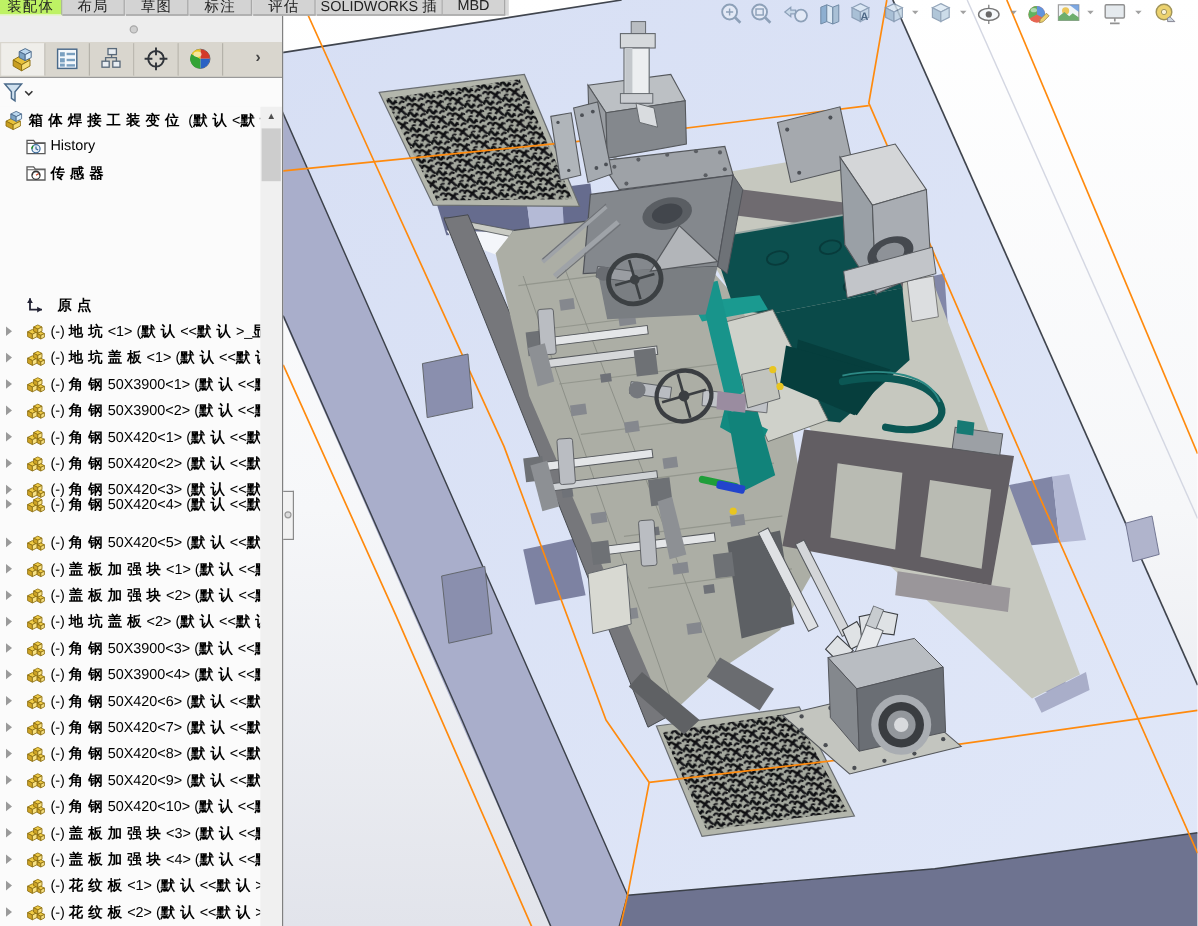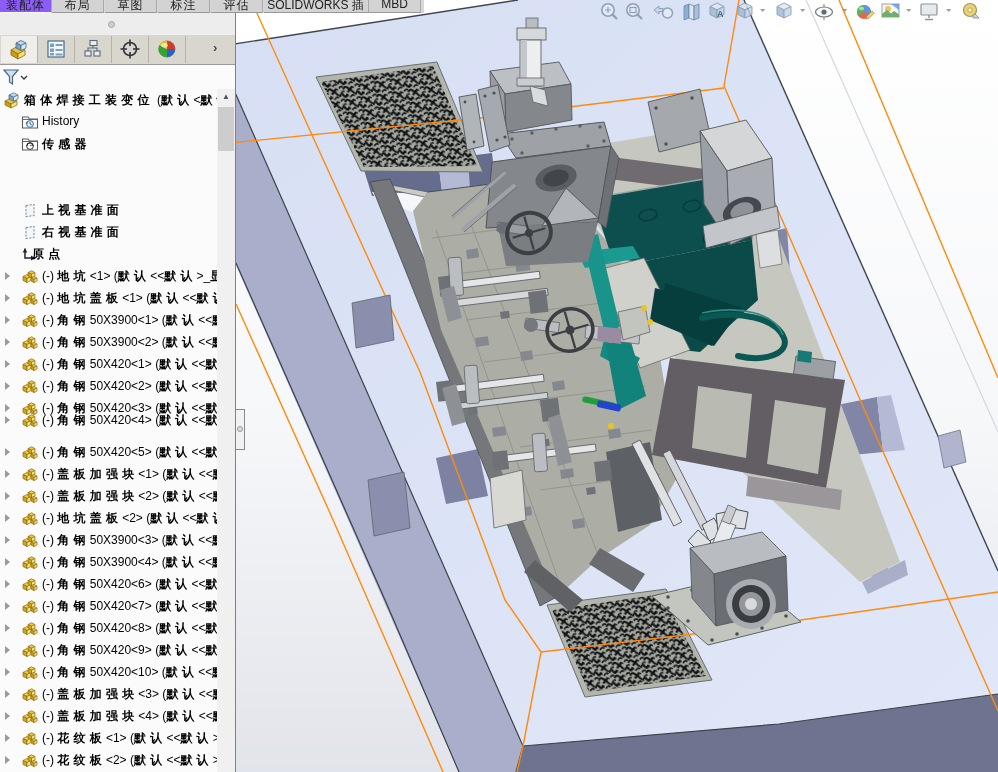--- a/index.html
+++ b/index.html
@@ -1,20 +1,20 @@
 <!DOCTYPE html>
 <html><head><meta charset="utf-8"><style>html,body{margin:0;padding:0;width:998px;height:772px;overflow:hidden;
   font-family:"Liberation Sans",sans-serif;background:#fff;}
 #root{position:absolute;inset:0;width:998px;height:772px;overflow:hidden;}
 #tabbar{position:absolute;left:0;top:0;width:424px;height:13px;background:#d8d8d8;z-index:30;}
 .tab{position:absolute;top:0;height:12px;background:#d3d3d3;border-right:1px solid #a8a8a8;border-bottom:1px solid #999;
   font-size:12px;color:#222;overflow:hidden;}
 .tab .tl{position:absolute;top:-3px;width:100%;text-align:center;}
 .tab .tl .cj{letter-spacing:1px;}
-.tab.active{background:#8b5cf6;border-bottom:1px solid #f6f6f6;}
+.tab.active{background:#bef264;border-bottom:1px solid #f6f6f6;}
 #hud{position:absolute;left:598px;top:0;height:24px;z-index:25;display:flex;align-items:flex-start;opacity:0.8;}
 #panel{position:absolute;left:0;top:13px;width:235px;height:759px;background:#fbfbfb;
   border-right:1px solid #808080;z-index:20;overflow:hidden;}
 #pm-top{position:absolute;left:0;top:0;width:235px;height:22px;background:#ededed;}
 #pm-top .pin{position:absolute;left:108px;top:8px;width:5px;height:5px;border-radius:50%;background:#cfcfcf;border:1px solid #a8a8a8;}
 #pm-tabs{position:absolute;left:0;top:22px;width:235px;height:29px;background:#d9d6ce;border-bottom:1px solid #9a9a9a;}
 .pmtab{position:absolute;top:1px;width:36px;height:27px;background:#d9d6ce;border-right:1px solid #b5b2aa;}
 .pmtab.sel{background:#efeeea;}
 #pm-filter{position:absolute;left:0;top:52px;width:235px;height:24px;background:#fbfbfb;}
 #tree{position:absolute;left:0;top:76px;width:217px;height:683px;background:#fbfbfb;overflow:hidden;}
@@ -504,41 +504,27 @@
         <div class="row" style="top:22px">
           <div class="ic" style="left:21px"><svg width="18" height="18" viewBox="0 0 18 18">
               <path d="M1.5,4 H7 L8.5,6 H16.5 V15 H1.5 Z" fill="#ffffff" stroke="#5a5a5a" stroke-width="1.1"></path>
               <path d="M1.5,6.5 H16.5" stroke="#5a5a5a" stroke-width="0.9"></path>
               <circle cx="9" cy="11" r="3.4" fill="#e8f0f8" stroke="#3a6a9a" stroke-width="1"></circle>
               <path d="M9,9 V11 L10.8,12" stroke="#3a6a9a" stroke-width="1" fill="none"></path>
               <path d="M5.6,11 a3.4,3.4 0 0 1 1,-2.4" stroke="#18901a" stroke-width="1.2" fill="none"></path>
             </svg></div>
           <div class="tx" style="left:42px">History</div>
         </div>
-        <div class="row" style="top:110px">
-          <div class="ic" style="left:21px"><svg width="18" height="18" viewBox="0 0 18 18">
-<polygon points="5,3.5 13,3.5 13,14.5 5,14.5" fill="#eef3f8" fill-opacity="0.5" stroke="#7a8a9a" stroke-width="1" stroke-dasharray="2.2,1.4" transform="skewY(-8) translate(0,1.8)"></polygon>
-<path d="M9,2.6 L9,15.4" stroke="#9aa" stroke-width="0.01"></path>
-</svg></div>
-          <div class="tx" style="left:42px"><i class="cj">上</i><i class="cj">视</i><i class="cj">基</i><i class="cj">准</i><i class="cj">面</i></div>
-        </div>
-        <div class="row" style="top:132px">
-          <div class="ic" style="left:21px"><svg width="18" height="18" viewBox="0 0 18 18">
-<polygon points="5,3.5 13,3.5 13,14.5 5,14.5" fill="#eef3f8" fill-opacity="0.5" stroke="#7a8a9a" stroke-width="1" stroke-dasharray="2.2,1.4" transform="skewY(-8) translate(0,1.8)"></polygon>
-<path d="M9,2.6 L9,15.4" stroke="#9aa" stroke-width="0.01"></path>
-</svg></div>
-          <div class="tx" style="left:42px"><i class="cj">右</i><i class="cj">视</i><i class="cj">基</i><i class="cj">准</i><i class="cj">面</i></div>
-        </div>
         <div class="row" style="top:154px">
           <div class="ic" style="left:21px"><svg width="18" height="18" viewBox="0 0 18 18">
 <path d="M4,3.5 V13 H14" stroke="#223" stroke-width="1.5" fill="none"></path>
 <path d="M4,3.5 l-2.4,4 h4.8 Z" fill="#223"></path>
 <path d="M14,13 l-4,-2.4 v4.8 Z" fill="#223"></path>
 </svg></div>
-          <div class="tx" style="left:32px"><i class="cj">原</i><i class="cj">点</i></div>
+          <div class="tx" style="left:48px"><i class="cj">原</i><i class="cj">点</i></div>
         </div>
         <div class="row" style="top:176px">
           <div class="arr"></div>
           <div class="ic" style="left:21px"><svg width="18" height="18" viewBox="0 0 18 18">
 <polygon points="2,9.5 6,7.5 10,9.5 6,11.5" fill="#f0cc46" stroke="#8a6d10" stroke-width="0.7"></polygon>
 <polygon points="2,9.5 2,13.5 6,15.5 6,11.5" fill="#cfa526" stroke="#8a6d10" stroke-width="0.7"></polygon>
 <polygon points="10,9.5 10,13.5 6,15.5 6,11.5" fill="#f8e284" stroke="#8a6d10" stroke-width="0.7"></polygon>
 <polygon points="7,5.5 10.5,3.8 14,5.5 10.5,7.2" fill="#f0cc46" stroke="#8a6d10" stroke-width="0.7"></polygon>
 <polygon points="7,5.5 7,9 10.5,10.7 10.5,7.2" fill="#cfa526" stroke="#8a6d10" stroke-width="0.7"></polygon>
 <polygon points="14,5.5 14,9 10.5,10.7 10.5,7.2" fill="#f8e284" stroke="#8a6d10" stroke-width="0.7"></polygon>

